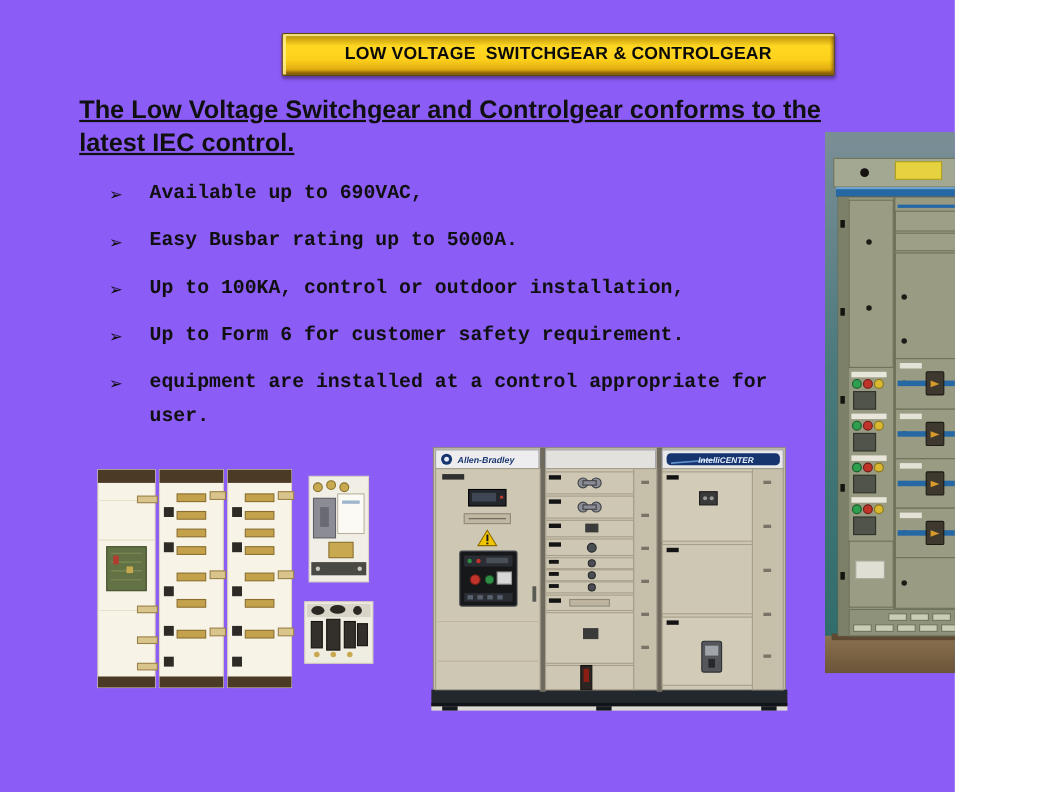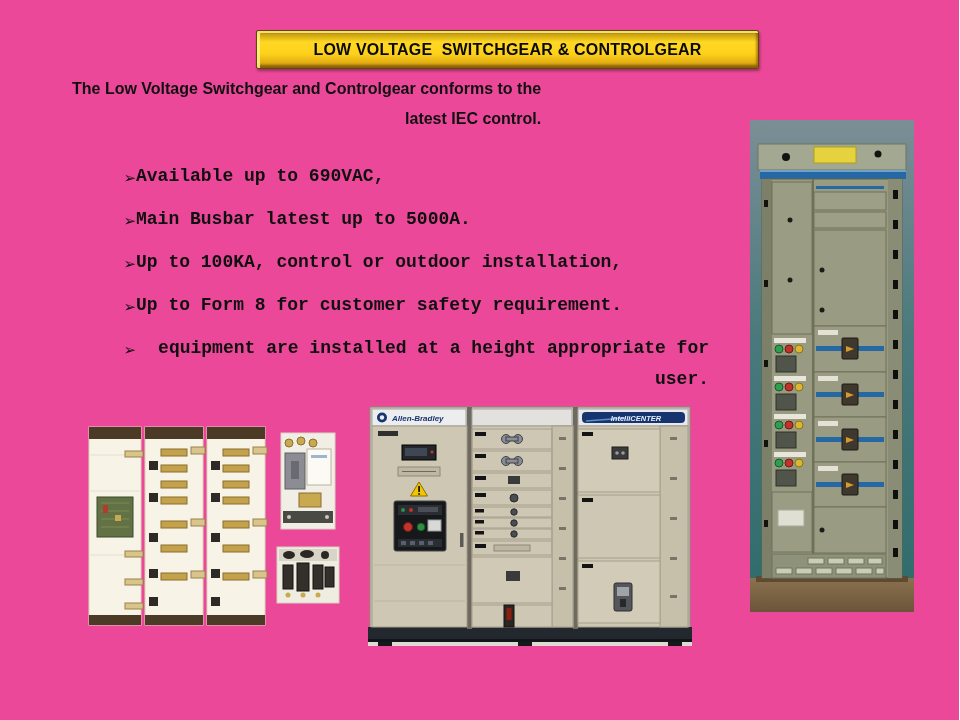--- a/index.html
+++ b/index.html
@@ -1,39 +1,39 @@
 <!DOCTYPE html>
 <html><head>
 <meta charset="utf-8">
 <style>
   html,body{margin:0;padding:0;background:#ffffff;}
   .slide{
-    position:relative;width:959px;height:720px;background:#ec4899;overflow:hidden;
-    font-family:"Liberation Sans",sans-serif;color:#101010;text-align:right;
+    position:relative;width:868px;height:720px;background:#8b5cf6;overflow:hidden;
+    font-family:"Liberation Sans",sans-serif;color:#101010;
   }
   
   .banner{
     position:absolute;left:256px;top:30px;width:501px;height:37px;
     background:linear-gradient(180deg,#8f6a0c 0%,#c9a00e 9%,#ffd823 30%,#fdd11b 62%,#e2ad12 86%,#a47a09 100%);
     border:1px solid #5f4a05;border-radius:2px;
     box-shadow: inset 3px 2px 0 rgba(255,240,140,.85), inset -2px -3px 2px rgba(95,60,0,.45), 1px 2px 3px rgba(0,0,0,.35);
     display:flex;align-items:center;justify-content:center;
   }
   .banner-text{font-size:16px;font-weight:700;color:#0a0a0a;white-space:pre;letter-spacing:.2px;}
   
-  .intro{position:absolute;left:72px;top:74px;font-size:16px;font-weight:700;line-height:30px;}
+  .intro{position:absolute;left:72px;top:84px;font-size:23px;font-weight:700;line-height:30px;text-decoration:underline;}
   .intro span{display:block;}
   
   .bullets{position:absolute;left:99px;top:161px;width:610px;list-style:none;margin:0;padding:0;}
   .bullet{display:flex;margin-bottom:11px;font-size:18px;font-weight:700;line-height:31px;}
   .bullet .glyph{flex:none;width:37px;font-size:15px;font-weight:400;padding-top:1px;}
   .bullet .btext span{display:block;font-family:Liberation Mono, monospace;}
   
   .img-drawers{position:absolute;left:85px;top:403px;width:272px;height:230px;}
-  .img-mcc{position:absolute;left:368px;top:405px;width:324px;height:243px;}
+  .img-mcc{position:absolute;left:392px;top:405px;width:324px;height:243px;}
   .img-cabinet{position:absolute;left:750px;top:120px;width:164px;height:492px;}
   svg{display:block;}
   svg text{font-family:"Liberation Sans",sans-serif;}
 </style>
 </head>
 <body>
 
 <div class="slide">
 
   <div class="banner">
@@ -48,39 +48,39 @@
   <ul class="bullets">
     <li class="bullet">
       <span class="glyph">➢</span>
       <span class="btext">
           <span>Available up to 690VAC,</span>
         </span>
     </li>
     <li class="bullet">
       <span class="glyph">➢</span>
       <span class="btext">
-          <span>Main Busbar latest up to 5000A.</span>
+          <span>Easy Busbar rating up to 5000A.</span>
         </span>
     </li>
     <li class="bullet">
       <span class="glyph">➢</span>
       <span class="btext">
           <span>Up to 100KA, control or outdoor installation,</span>
         </span>
     </li>
     <li class="bullet">
       <span class="glyph">➢</span>
       <span class="btext">
-          <span>Up to Form 8 for customer safety requirement.</span>
+          <span>Up to Form 6 for customer safety requirement.</span>
         </span>
     </li>
     <li class="bullet">
       <span class="glyph">➢</span>
       <span class="btext">
-        <span>equipment are installed at a height appropriate for user.</span>
+        <span>equipment are installed at a control appropriate for user.</span>
       </span>
     </li>
   </ul>
 
   <div class="img-drawers">
     <svg viewBox="0 0 272 230" width="272" height="230">
 
       <g>
         <rect x="4" y="24" width="52" height="198" fill="#F7F3E7" stroke="#DDD3BC"></rect>
         <rect x="4" y="24" width="52" height="12" fill="#4B3A26"></rect>

